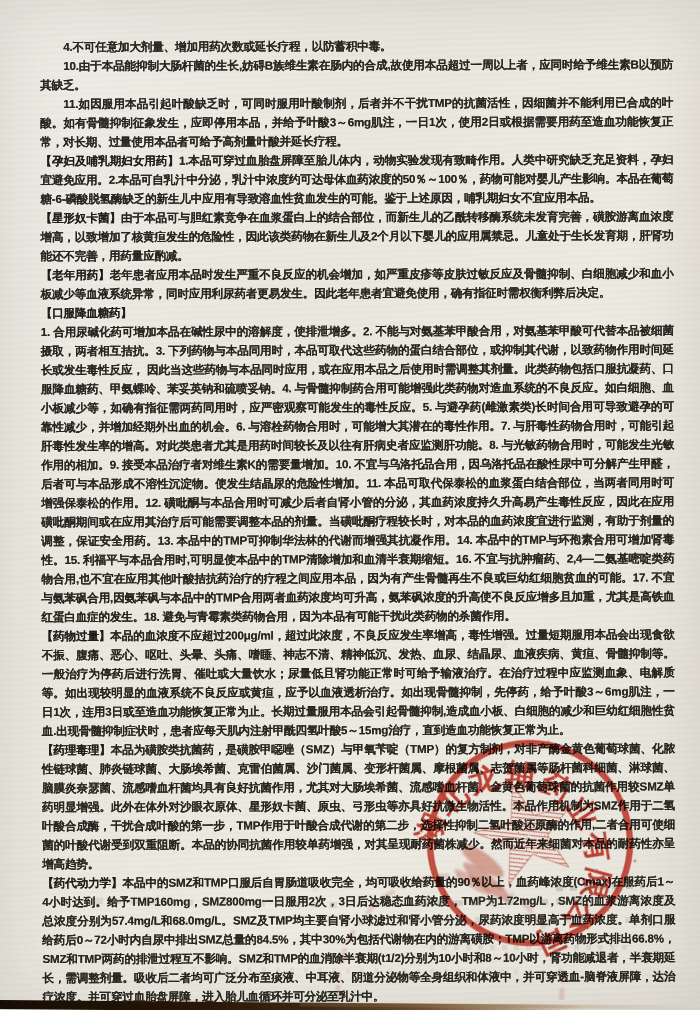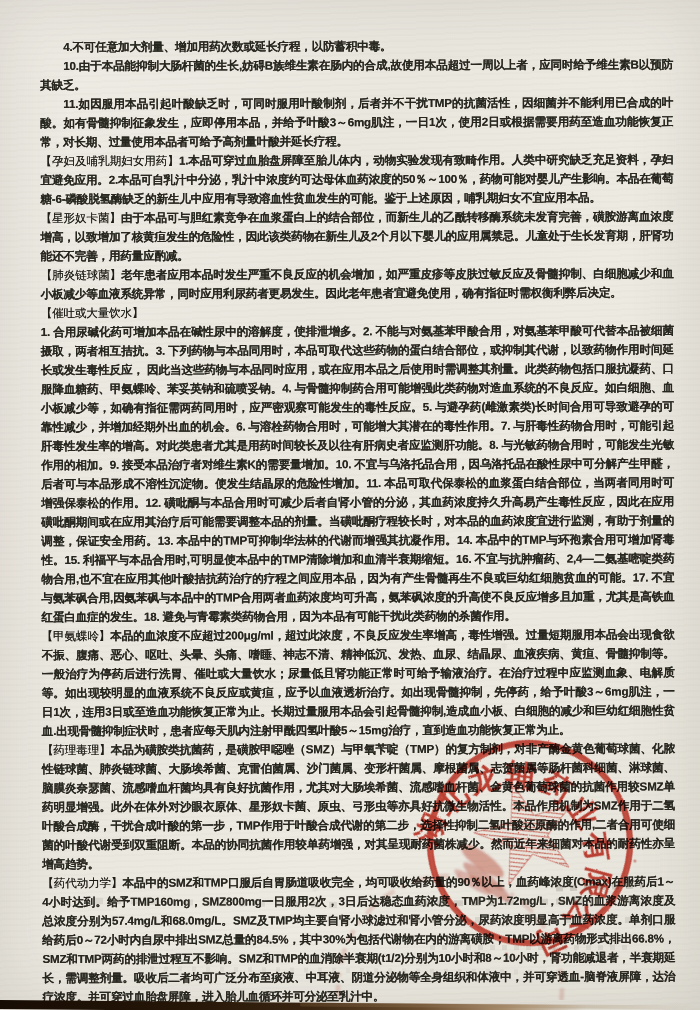--- a/index.html
+++ b/index.html
@@ -19,21 +19,21 @@
     box-shadow:inset 0 0 70px rgba(95,88,74,.16);
   }
   .doc{
     position:absolute;left:40px;top:37px;width:633px;
     color:#27261f;font-size:11.6px;line-height:19px;
     letter-spacing:-0.2px;transform:rotate(-0.15deg);transform-origin:left top;
     text-shadow:0 0 .45px rgba(30,28,22,.75);
   }
   .para{margin:0;text-align:justify;font-weight:600;}
   .para.note{text-indent:2em;}
-  .lbl{font-weight:400;color:#1d1c16;margin-top:8px;}
+  .lbl{font-weight:700;color:#1d1c16;margin-top:8px;}
   
   .stamp-svg{position:absolute;left:330px;top:700px;width:360px;height:300px;
     mix-blend-mode:multiply;opacity:.93;pointer-events:none;}
   
   .smudge{position:absolute;pointer-events:none;filter:blur(.7px);}
   .sm1{left:556px;top:884px;width:86px;height:6px;opacity:.5;transform:rotate(-2deg);
     background:repeating-linear-gradient(90deg,rgba(118,112,100,.5) 0 7px,transparent 7px 14px);}
   .sm2{left:420px;top:899px;width:220px;height:6px;opacity:.45;transform:rotate(-1deg);
     background:repeating-linear-gradient(90deg,rgba(118,112,100,.45) 0 9px,transparent 9px 17px);}
   .sm3{left:400px;top:917px;width:235px;height:6px;opacity:.4;
@@ -60,24 +60,24 @@
 <body>
 
 <div class="sheet"></div>
 
 <div class="doc">
     <p class="para note"><span>4.不可任意加大剂量、增加用药次数或延长疗程，以防蓄积中毒。</span></p>
     <p class="para note"><span>10.由于本品能抑制大肠杆菌的生长,妨碍B族维生素在肠内的合成,故使用本品超过一周以上者，应同时给予维生素B以预防其缺乏。</span></p>
     <p class="para note"><span>11.如因服用本品引起叶酸缺乏时，可同时服用叶酸制剂，后者并不干扰TMP的抗菌活性，因细菌并不能利用已合成的叶酸。如有骨髓抑制征象发生，应即停用本品，并给予叶酸3～6mg肌注，一日1次，使用2日或根据需要用药至造血功能恢复正常，对长期、过量使用本品者可给予高剂量叶酸并延长疗程。</span></p>
     <p class="para"><span class="lbl">【孕妇及哺乳期妇女用药】</span><span>1.本品可穿过血胎盘屏障至胎儿体内，动物实验发现有致畸作用。人类中研究缺乏充足资料，孕妇宜避免应用。2.本品可自乳汁中分泌，乳汁中浓度约可达母体血药浓度的50％～100％，药物可能对婴儿产生影响。本品在葡萄糖-6-磷酸脱氢酶缺乏的新生儿中应用有导致溶血性贫血发生的可能。鉴于上述原因，哺乳期妇女不宜应用本品。</span></p>
     <p class="para"><span class="lbl">【星形奴卡菌】</span><span>由于本品可与胆红素竞争在血浆蛋白上的结合部位，而新生儿的乙酰转移酶系统未发育完善，磺胺游离血浓度增高，以致增加了核黄疸发生的危险性，因此该类药物在新生儿及2个月以下婴儿的应用属禁忌。儿童处于生长发育期，肝肾功能还不完善，用药量应酌减。</span></p>
-    <p class="para"><span class="lbl">【肺炎链球菌】</span><span>老年患者应用本品时发生严重不良反应的机会增加，如严重皮疹等皮肤过敏反应及骨髓抑制、白细胞减少和血小板减少等血液系统异常，同时应用利尿药者更易发生。因此老年患者宜避免使用，确有指征时需权衡利弊后决定。</span></p>
-    <p class="para"><span class="lbl">【催吐或大量饮水】</span></p>
+    <p class="para"><span class="lbl">【老年用药】</span><span>老年患者应用本品时发生严重不良反应的机会增加，如严重皮疹等皮肤过敏反应及骨髓抑制、白细胞减少和血小板减少等血液系统异常，同时应用利尿药者更易发生。因此老年患者宜避免使用，确有指征时需权衡利弊后决定。</span></p>
+    <p class="para"><span class="lbl">【口服降血糖药】</span></p>
     <p class="para"><span>1. 合用尿碱化药可增加本品在碱性尿中的溶解度，使排泄增多。2. 不能与对氨基苯甲酸合用，对氨基苯甲酸可代替本品被细菌摄取，两者相互拮抗。3. 下列药物与本品同用时，本品可取代这些药物的蛋白结合部位，或抑制其代谢，以致药物作用时间延长或发生毒性反应， 因此当这些药物与本品同时应用，或在应用本品之后使用时需调整其剂量。此类药物包括口服抗凝药、口服降血糖药、甲氨蝶呤、苯妥英钠和硫喷妥钠。4. 与骨髓抑制药合用可能增强此类药物对造血系统的不良反应。如白细胞、血小板减少等，如确有指征需两药同用时，应严密观察可能发生的毒性反应。5. 与避孕药(雌激素类)长时间合用可导致避孕的可靠性减少，并增加经期外出血的机会。6. 与溶栓药物合用时，可能增大其潜在的毒性作用。7. 与肝毒性药物合用时，可能引起肝毒性发生率的增高。对此类患者尤其是用药时间较长及以往有肝病史者应监测肝功能。8. 与光敏药物合用时，可能发生光敏作用的相加。9. 接受本品治疗者对维生素K的需要量增加。10. 不宜与乌洛托品合用，因乌洛托品在酸性尿中可分解产生甲醛，后者可与本品形成不溶性沉淀物。使发生结晶尿的危险性增加。11. 本品可取代保泰松的血浆蛋白结合部位，当两者同用时可增强保泰松的作用。12. 磺吡酮与本品合用时可减少后者自肾小管的分泌，其血药浓度持久升高易产生毒性反应，因此在应用磺吡酮期间或在应用其治疗后可能需要调整本品的剂量。当磺吡酮疗程较长时，对本品的血药浓度宜进行监测，有助于剂量的调整，保证安全用药。13. 本品中的TMP可抑制华法林的代谢而增强其抗凝作用。14. 本品中的TMP与环孢素合用可增加肾毒性。15. 利福平与本品合用时,可明显使本品中的TMP清除增加和血清半衰期缩短。16. 不宜与抗肿瘤药、2,4—二氨基嘧啶类药物合用,也不宜在应用其他叶酸拮抗药治疗的疗程之间应用本品，因为有产生骨髓再生不良或巨幼红细胞贫血的可能。17. 不宜与氨苯砜合用,因氨苯砜与本品中的TMP合用两者血药浓度均可升高，氨苯砜浓度的升高使不良反应增多且加重，尤其是高铁血红蛋白血症的发生。18. 避免与青霉素类药物合用，因为本品有可能干扰此类药物的杀菌作用。</span></p>
-    <p class="para"><span class="lbl">【甲氨蝶呤】</span><span>本品的血浓度不应超过200μg/ml，超过此浓度，不良反应发生率增高，毒性增强。过量短期服用本品会出现食欲不振、腹痛、恶心、呕吐、头晕、头痛、嗜睡、神志不清、精神低沉、发热、血尿、结晶尿、血液疾病、黄疸、骨髓抑制等。一般治疗为停药后进行洗胃、催吐或大量饮水；尿量低且肾功能正常时可给予输液治疗。在治疗过程中应监测血象、电解质等。如出现较明显的血液系统不良反应或黄疸，应予以血液透析治疗。如出现骨髓抑制，先停药，给予叶酸3～6mg肌注，一日1次，连用3日或至造血功能恢复正常为止。长期过量服用本品会引起骨髓抑制,造成血小板、白细胞的减少和巨幼红细胞性贫血.出现骨髓抑制症状时，患者应每天肌内注射甲酰四氢叶酸5～15mg治疗，直到造血功能恢复正常为止。</span></p>
+    <p class="para"><span class="lbl">【药物过量】</span><span>本品的血浓度不应超过200μg/ml，超过此浓度，不良反应发生率增高，毒性增强。过量短期服用本品会出现食欲不振、腹痛、恶心、呕吐、头晕、头痛、嗜睡、神志不清、精神低沉、发热、血尿、结晶尿、血液疾病、黄疸、骨髓抑制等。一般治疗为停药后进行洗胃、催吐或大量饮水；尿量低且肾功能正常时可给予输液治疗。在治疗过程中应监测血象、电解质等。如出现较明显的血液系统不良反应或黄疸，应予以血液透析治疗。如出现骨髓抑制，先停药，给予叶酸3～6mg肌注，一日1次，连用3日或至造血功能恢复正常为止。长期过量服用本品会引起骨髓抑制,造成血小板、白细胞的减少和巨幼红细胞性贫血.出现骨髓抑制症状时，患者应每天肌内注射甲酰四氢叶酸5～15mg治疗，直到造血功能恢复正常为止。</span></p>
     <p class="para"><span class="lbl">【药理毒理】</span><span>本品为磺胺类抗菌药，是磺胺甲噁唑（SMZ）与甲氧苄啶（TMP）的复方制剂，对非产酶金黄色葡萄球菌、化脓性链球菌、肺炎链球菌、大肠埃希菌、克雷伯菌属、沙门菌属、变形杆菌属、摩根菌属、志贺菌属等肠杆菌科细菌、淋球菌、脑膜炎奈瑟菌、流感嗜血杆菌均具有良好抗菌作用，尤其对大肠埃希菌、流感嗜血杆菌、金黄色葡萄球菌的抗菌作用较SMZ单药明显增强。此外在体外对沙眼衣原体、星形奴卡菌、原虫、弓形虫等亦具好抗微生物活性。本品作用机制为SMZ作用于二氢叶酸合成酶，干扰合成叶酸的第一步，TMP作用于叶酸合成代谢的第二步，选择性抑制二氢叶酸还原酶的作用,二者合用可使细菌的叶酸代谢受到双重阻断。本品的协同抗菌作用较单药增强，对其呈现耐药菌株减少。然而近年来细菌对本品的耐药性亦呈增高趋势。</span></p>
     <p class="para"><span class="lbl">【药代动力学】</span><span>本品中的SMZ和TMP口服后自胃肠道吸收完全，均可吸收给药量的90％以上，血药峰浓度(Cmax)在服药后1～4小时达到。给予TMP160mg，SMZ800mg一日服用2次，3日后达稳态血药浓度，TMP为1.72mg/L，SMZ的血浆游离浓度及总浓度分别为57.4mg/L和68.0mg/L。SMZ及TMP均主要自肾小球滤过和肾小管分泌，尿药浓度明显高于血药浓度。单剂口服给药后0～72小时内自尿中排出SMZ总量的84.5%，其中30%为包括代谢物在内的游离磺胺；TMP以游离药物形式排出66.8%，SMZ和TMP两药的排泄过程互不影响。SMZ和TMP的血消除半衰期(t1/2)分别为10小时和8～10小时，肾功能减退者，半衰期延长，需调整剂量。吸收后二者均可广泛分布至痰液、中耳液、阴道分泌物等全身组织和体液中，并可穿透血-脑脊液屏障，达治疗浓度。并可穿过血胎盘屏障，进入胎儿血循环并可分泌至乳汁中。</span></p>
     <p class="para"><span class="lbl">【贮　　藏】</span><span>遮光 ，密封保存。</span></p>
   </div>
 
 <div class="smudge sm1"></div>
 <div class="smudge sm2"></div>
 <div class="smudge sm3"></div>
 <div class="smudge sm4"></div>
 <div class="smudge sm5"></div>

